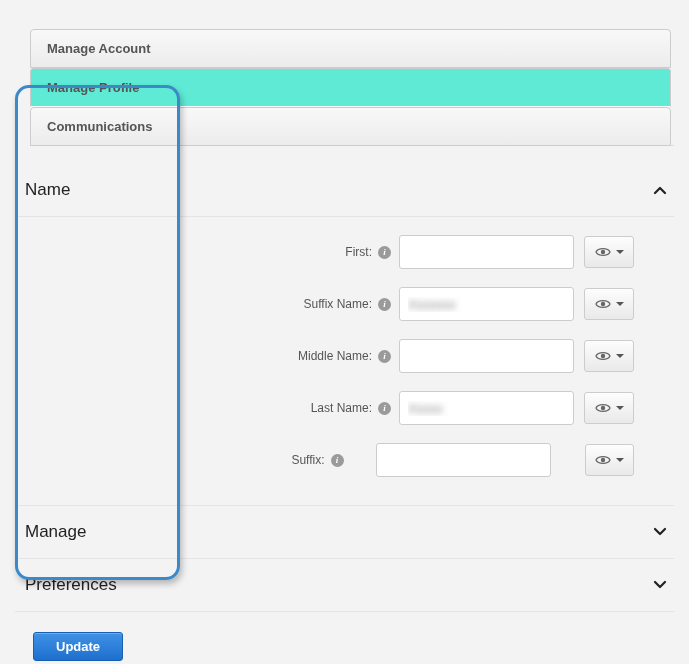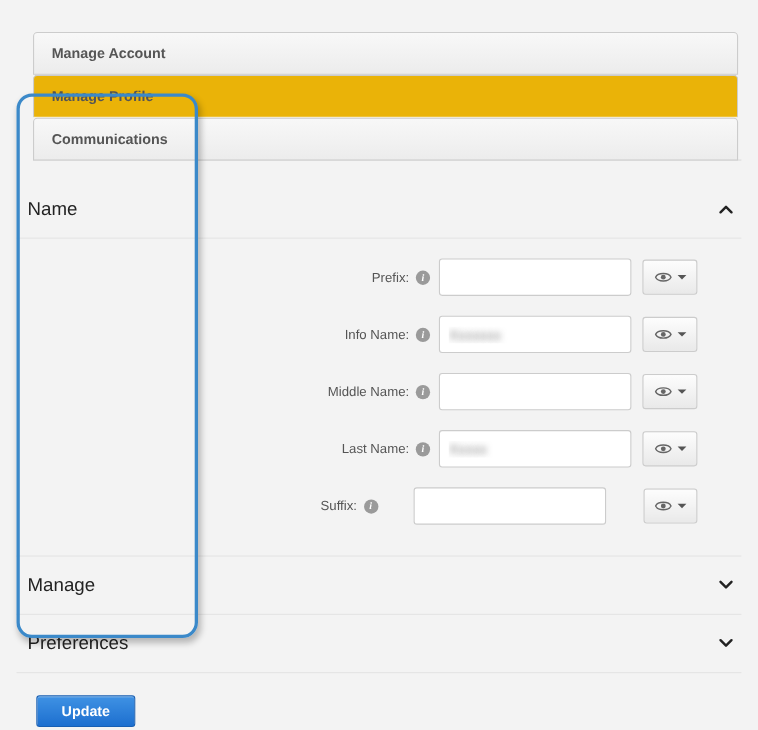--- a/index.html
+++ b/index.html
@@ -33,21 +33,21 @@
     border-top-right-radius: 4px;
     margin-right: 3px;
     font-size: 13px;
     font-weight: bold;
     color: #555;
     cursor: pointer;
     position: relative;
     top: 1px;
   }
   .tab.active {
-    background: #eab308;
+    background: #5eead4;
     color: #555;
     border-bottom-color: #fff;
   }
   .content {
     padding: 18px 0 0 0;
     position: relative;
   }
   .highlight-box {
     position: absolute;
     left: 15px;
@@ -196,38 +196,38 @@
           <svg width="14" height="10" viewBox="0 0 14 10">
               <path d="M2 8 L7 3 L12 8" stroke="#222" stroke-width="2.2" fill="none" stroke-linecap="round" stroke-linejoin="round"></path>
             </svg>
         </span>
       </div>
       <div class="top-border"></div>
       <div class="form-area">
 
         <div class="form-row nudge-right">
           <div class="label-wrap">
-            <span>Prefix:</span>
+            <span>First:</span>
             <span class="info-icon">i</span>
           </div>
           <input class="text-input" value="" style="">
           <div class="vis-btn">
             <span class="eye-icon">
               <svg width="16" height="12" viewBox="0 0 16 12">
                   <path d="M1 6 C3 1.5 13 1.5 15 6 C13 10.5 3 10.5 1 6 Z" fill="none" stroke="#666" stroke-width="1.3"></path>
                   <circle cx="8" cy="6" r="2.2" fill="#666"></circle>
                 </svg>
             </span>
             <span class="caret-down"></span>
           </div>
         </div>
 
         <div class="form-row nudge-right">
           <div class="label-wrap">
-            <span>Info Name:</span>
+            <span>Suffix Name:</span>
             <span class="info-icon">i</span>
           </div>
           <input class="text-input blurred" value="Xxxxxxx" style="">
           <div class="vis-btn">
             <span class="eye-icon">
               <svg width="16" height="12" viewBox="0 0 16 12">
                   <path d="M1 6 C3 1.5 13 1.5 15 6 C13 10.5 3 10.5 1 6 Z" fill="none" stroke="#666" stroke-width="1.3"></path>
                   <circle cx="8" cy="6" r="2.2" fill="#666"></circle>
                 </svg>
             </span>

